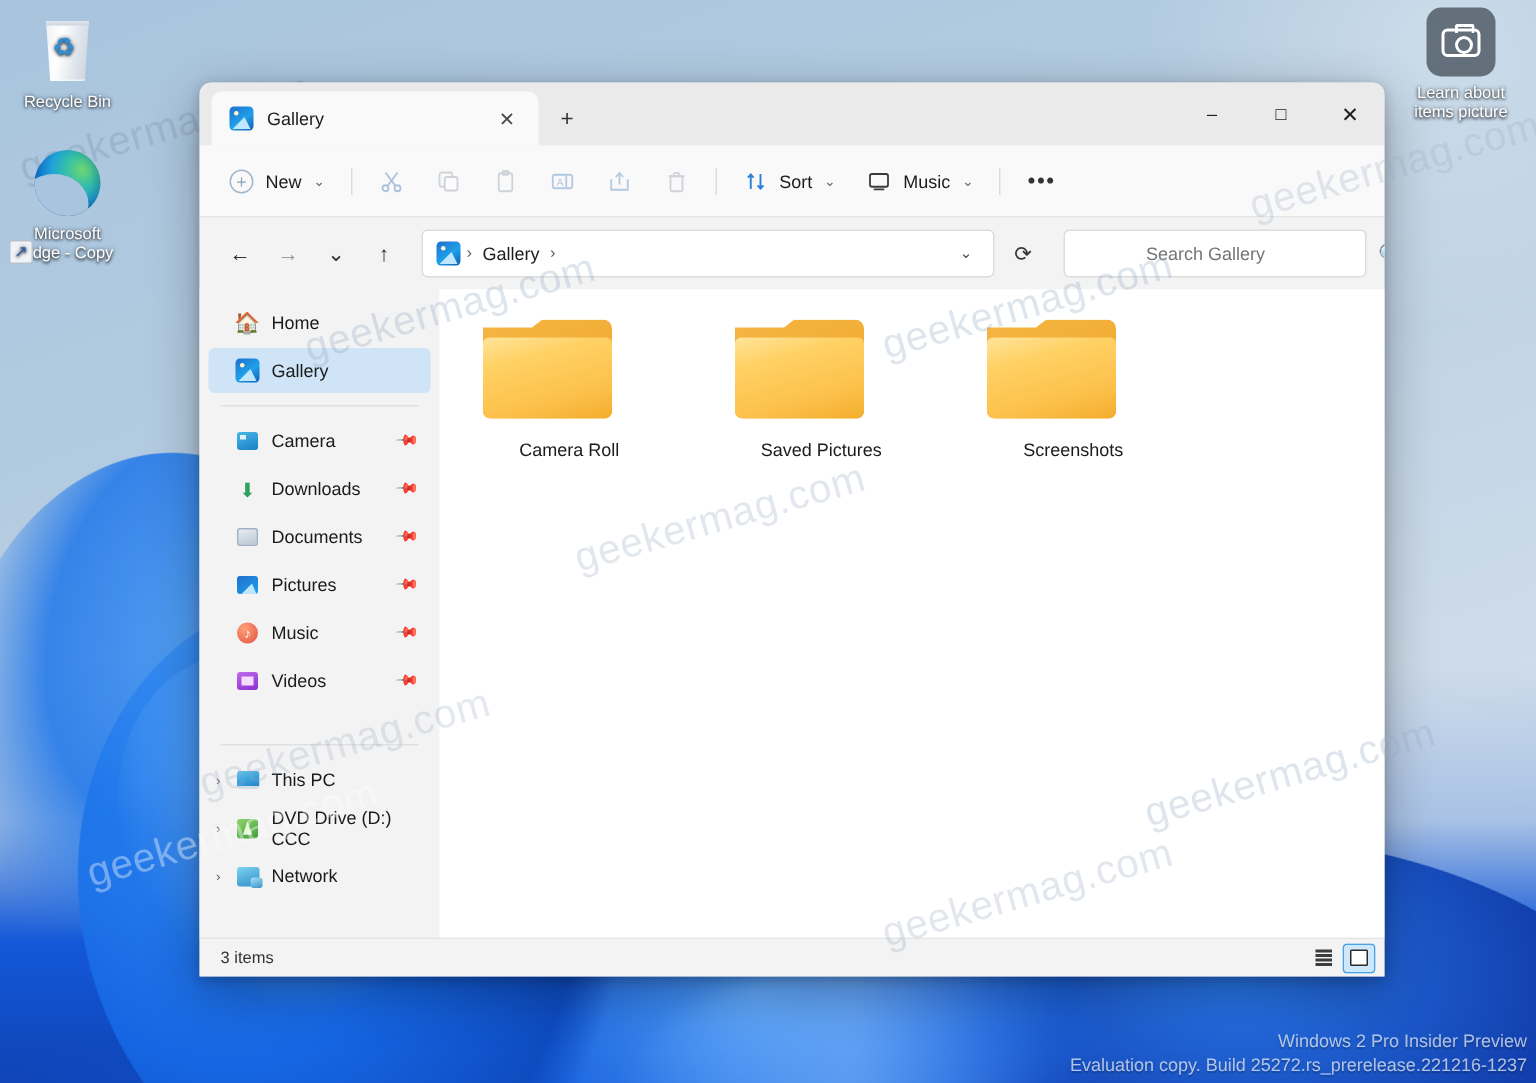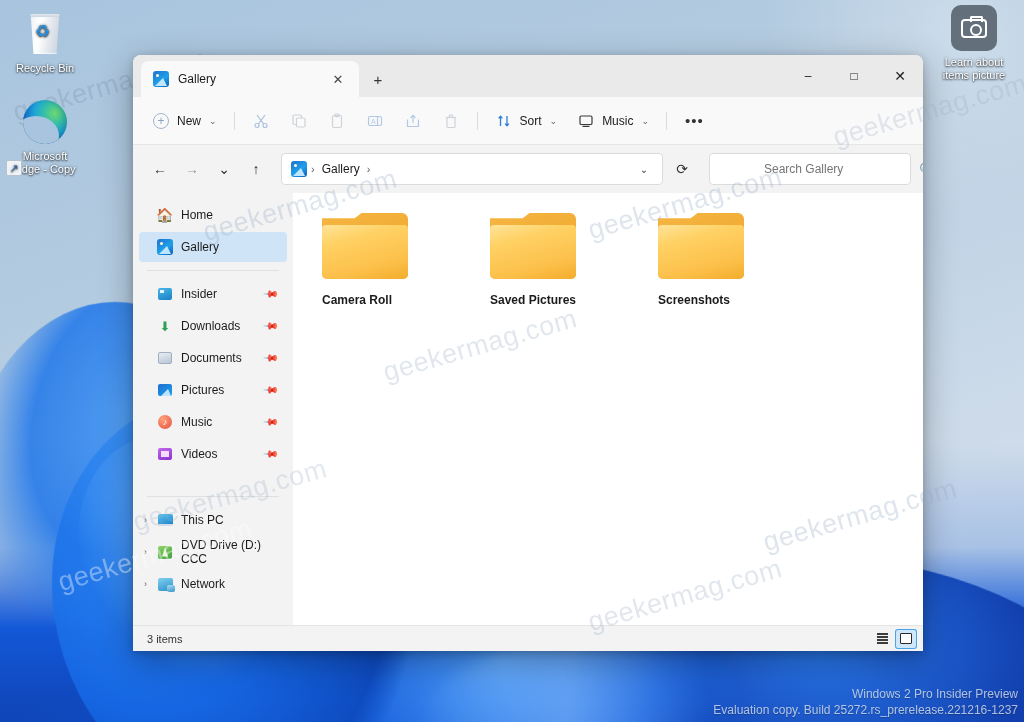--- a/index.html
+++ b/index.html
@@ -323,21 +323,21 @@
   .ic-dl { color:#2ea05a; font-size:13px; }
   .ic-pc { width:15px;height:12px;border-radius:2px;background:linear-gradient(160deg,#5fc3ef,#1f86cd);border-bottom:2px solid #d4dde6;}
   .ic-dvd { width:14px;height:13px;border-radius:2px;background:linear-gradient(150deg,#8fd46a,#3f9e3a);position:relative;}
   .ic-dvd:after{content:'';position:absolute;left:4px;top:2px;width:6px;height:9px;background:#e9f7df;clip-path:polygon(0 100%,100% 100%,50% 0);}
   .ic-net { width:15px;height:13px;border-radius:2px;background:linear-gradient(160deg,#7fd2f0,#2e8fc8);position:relative;}
   .ic-net:after{content:'';position:absolute;right:-2px;bottom:-1px;width:8px;height:7px;border-radius:2px;background:linear-gradient(160deg,#a8e0f6,#3a93c9);}
 
   
   .content { flex: 1; background: #ffffff; position: relative; padding: 18px 0 0 24px; min-width: 0; }
   .folder-grid { display: flex; gap: 48px; }
-  .folder-item { width: 120px; text-align: left; font-weight: bold; }
+  .folder-item { width: 120px; text-align: center; }
   .folder-ic {
     width: 90px; height: 72px; position: relative; margin-left: 5px;
   }
   .folder-back {
     position: absolute; left: 0; top: 2px; width: 86px; height: 66px;
     background: linear-gradient(160deg,#f5b642 0%, #eda227 100%);
     border-radius: 4px 6px 5px 5px;
     clip-path: polygon(0 8%, 38% 8%, 46% 0, 100% 0, 100% 100%, 0 100%);
   }
   .folder-front {
@@ -547,21 +547,21 @@
             </span>
           <span>Gallery</span>
         </div>
 
         <div class="nav-sep"></div>
 
         <div class="nav-item">
           <span class="ni-icon">
               <span class="ic-sq ic-desktop"></span>
             </span>
-          <span>Insider</span>
+          <span>Camera</span>
           <span class="pin">📌</span>
         </div>
         <div class="nav-item">
           <span class="ni-icon ic-dl">⬇</span>
           <span>Downloads</span>
           <span class="pin">📌</span>
         </div>
         <div class="nav-item">
           <span class="ni-icon">
               <span class="ic-sq ic-doc"></span>

